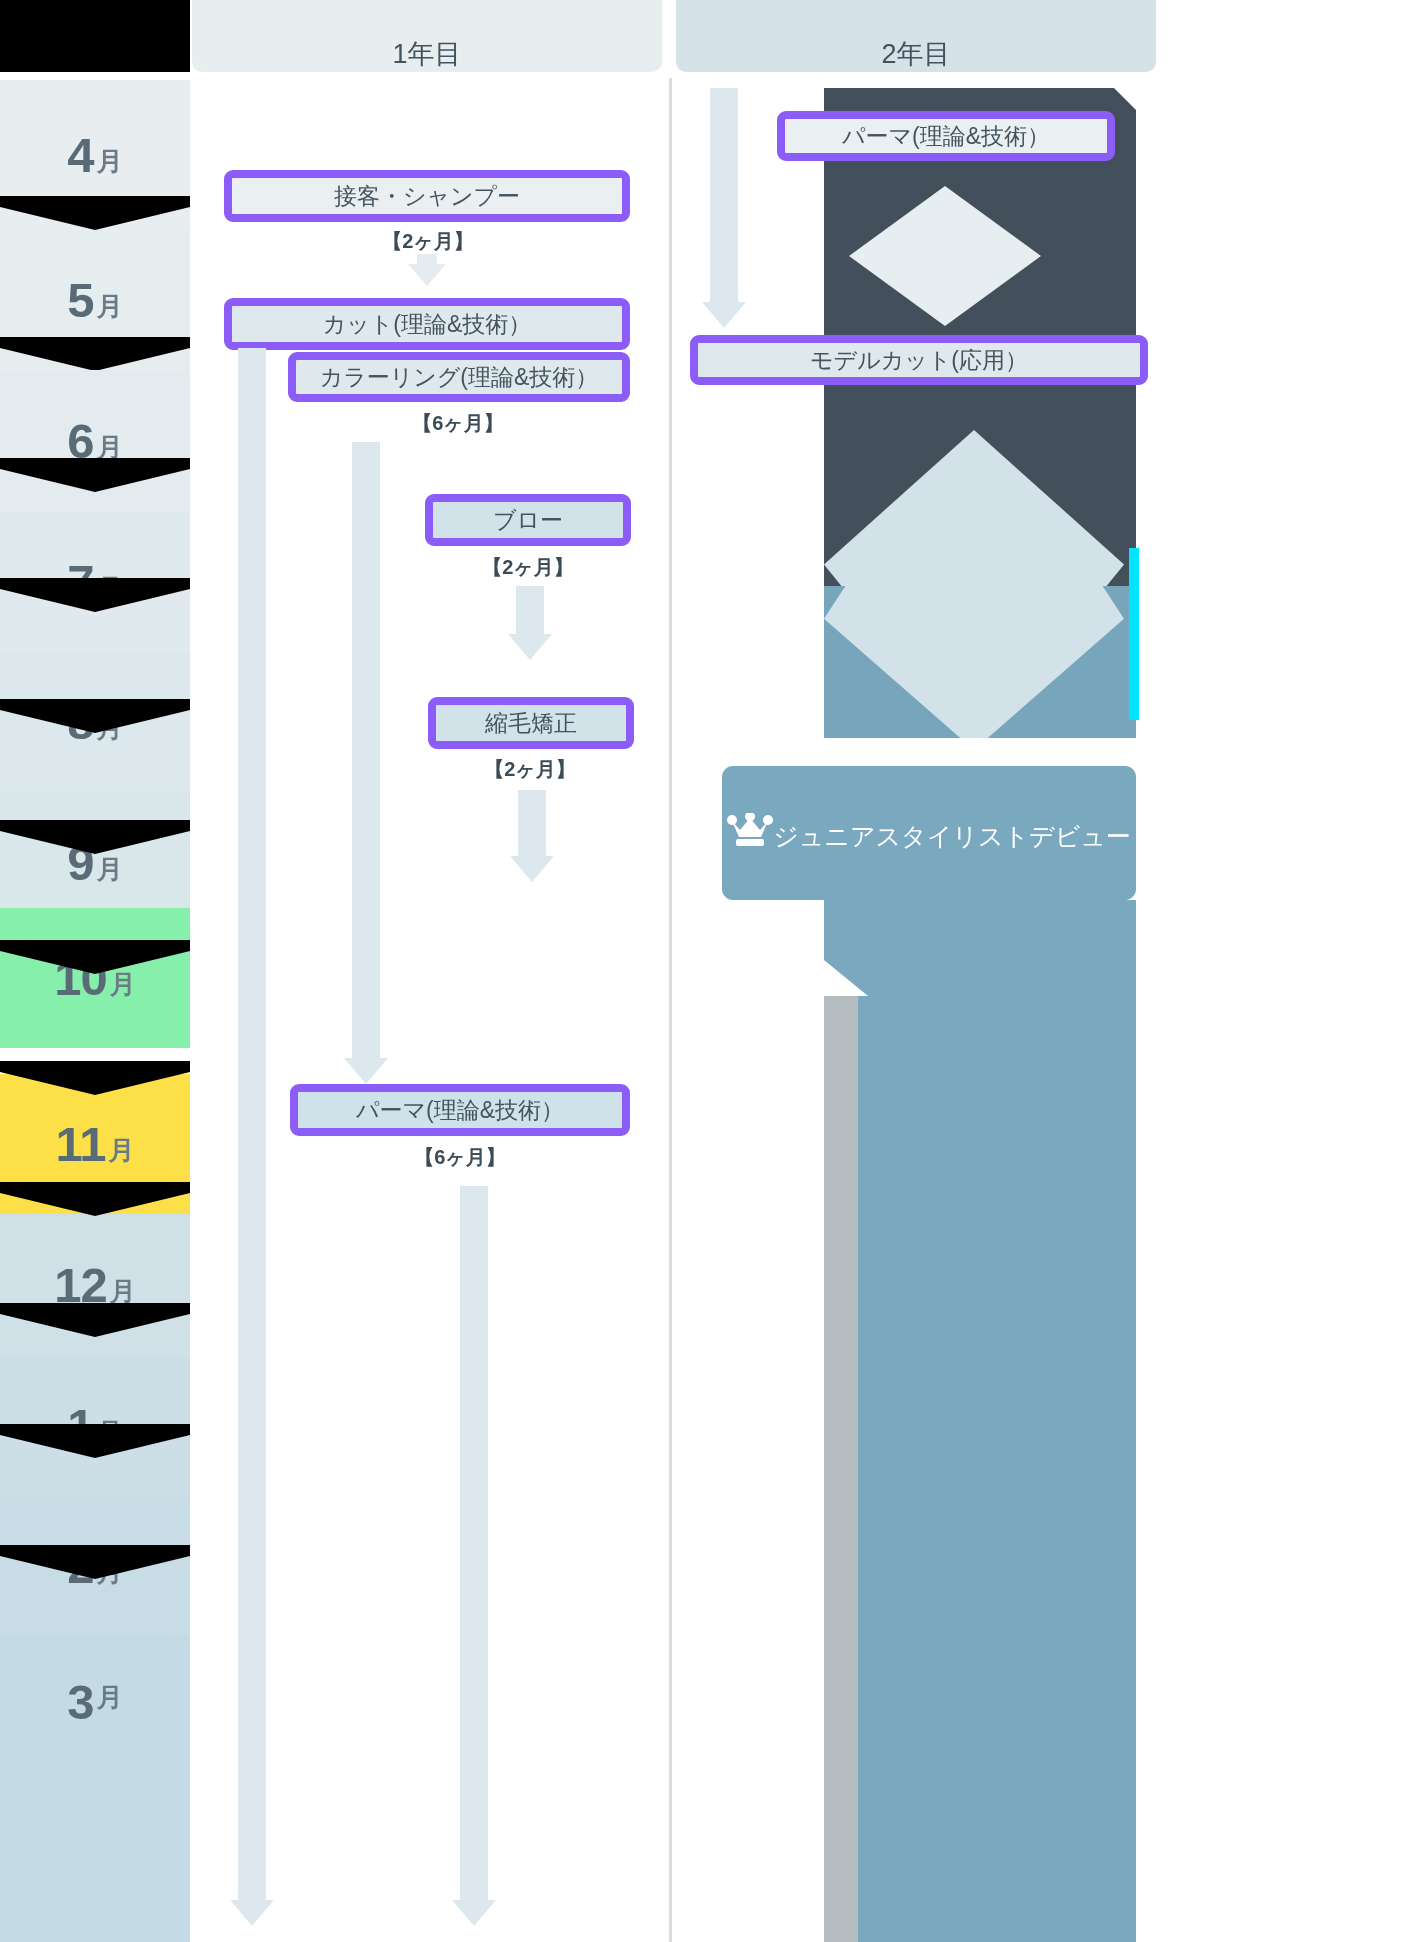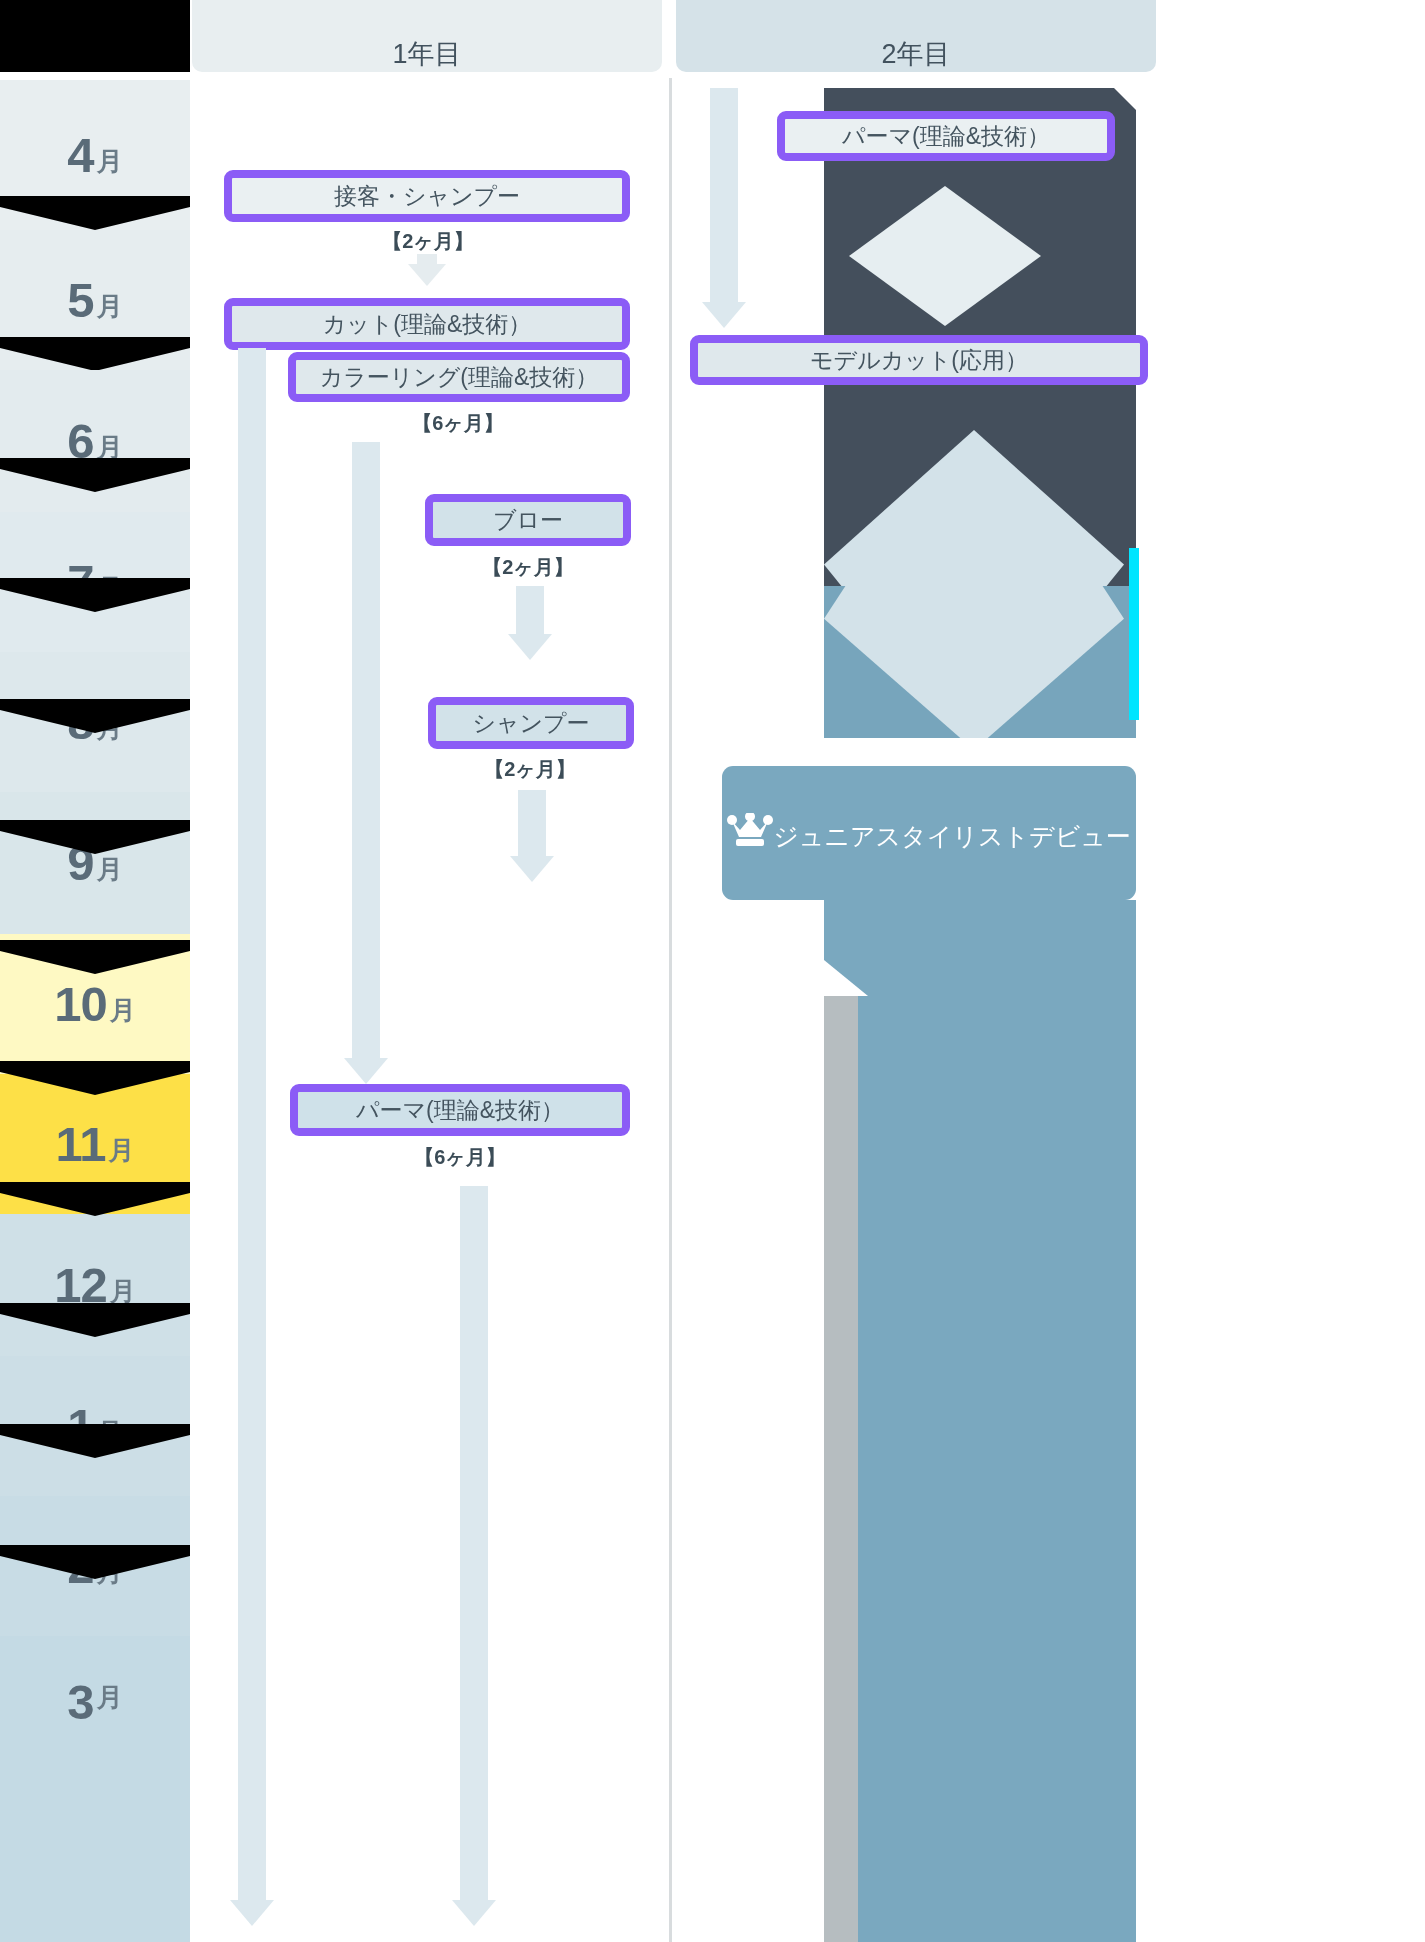--- a/index.html
+++ b/index.html
@@ -163,21 +163,21 @@
       <span class="msuf">月</span>
   </div>
   <div class="chev-sep" style="top:699px;"></div>
 
   <div class="month-cell" style="top:792px;height:142px;background:#d9e6ea;">
     <span class="mnum">9</span>
       <span class="msuf">月</span>
   </div>
   <div class="chev-sep" style="top:820px;"></div>
 
-  <div class="month-cell" style="top:934px;height:140px;background:#fef9c3;">
+  <div class="month-cell" style="top:908px;height:140px;background:#86efac;">
     <span class="mnum">10</span>
       <span class="msuf">月</span>
   </div>
   <div class="chev-sep" style="top:940px;"></div>
 
   <div class="month-cell" style="top:1074px;height:140px;background:#fde047;">
     <span class="mnum">11</span>
       <span class="msuf">月</span>
   </div>
   <div class="chev-sep" style="top:1061px;"></div>
@@ -244,21 +244,21 @@
 <div class="pbox bg-c" style="left:425px;top:494px;width:206px;height:52px;">
   <span>ブロー</span>
 </div>
 <div class="dur" style="left:430px;top:554px;width:196px;">
   <span>【2ヶ月】</span>
 </div>
 <div class="arrow-v" style="left:516px;top:586px;width:28px;height:52px;"></div>
 <div class="arrow-head" style="left:508px;top:634px;"></div>
 
 <div class="pbox bg-c" style="left:428px;top:697px;width:206px;height:52px;">
-  <span>シャンプー</span>
+  <span>縮毛矯正</span>
 </div>
 <div class="dur" style="left:432px;top:756px;width:196px;">
   <span>【2ヶ月】</span>
 </div>
 <div class="arrow-v" style="left:518px;top:790px;width:28px;height:70px;"></div>
 <div class="arrow-head" style="left:510px;top:856px;"></div>
 
 <div class="pbox bg-d" style="left:290px;top:1084px;width:340px;height:52px;">
   <span>パーマ(理論&amp;技術）</span>
 </div>

